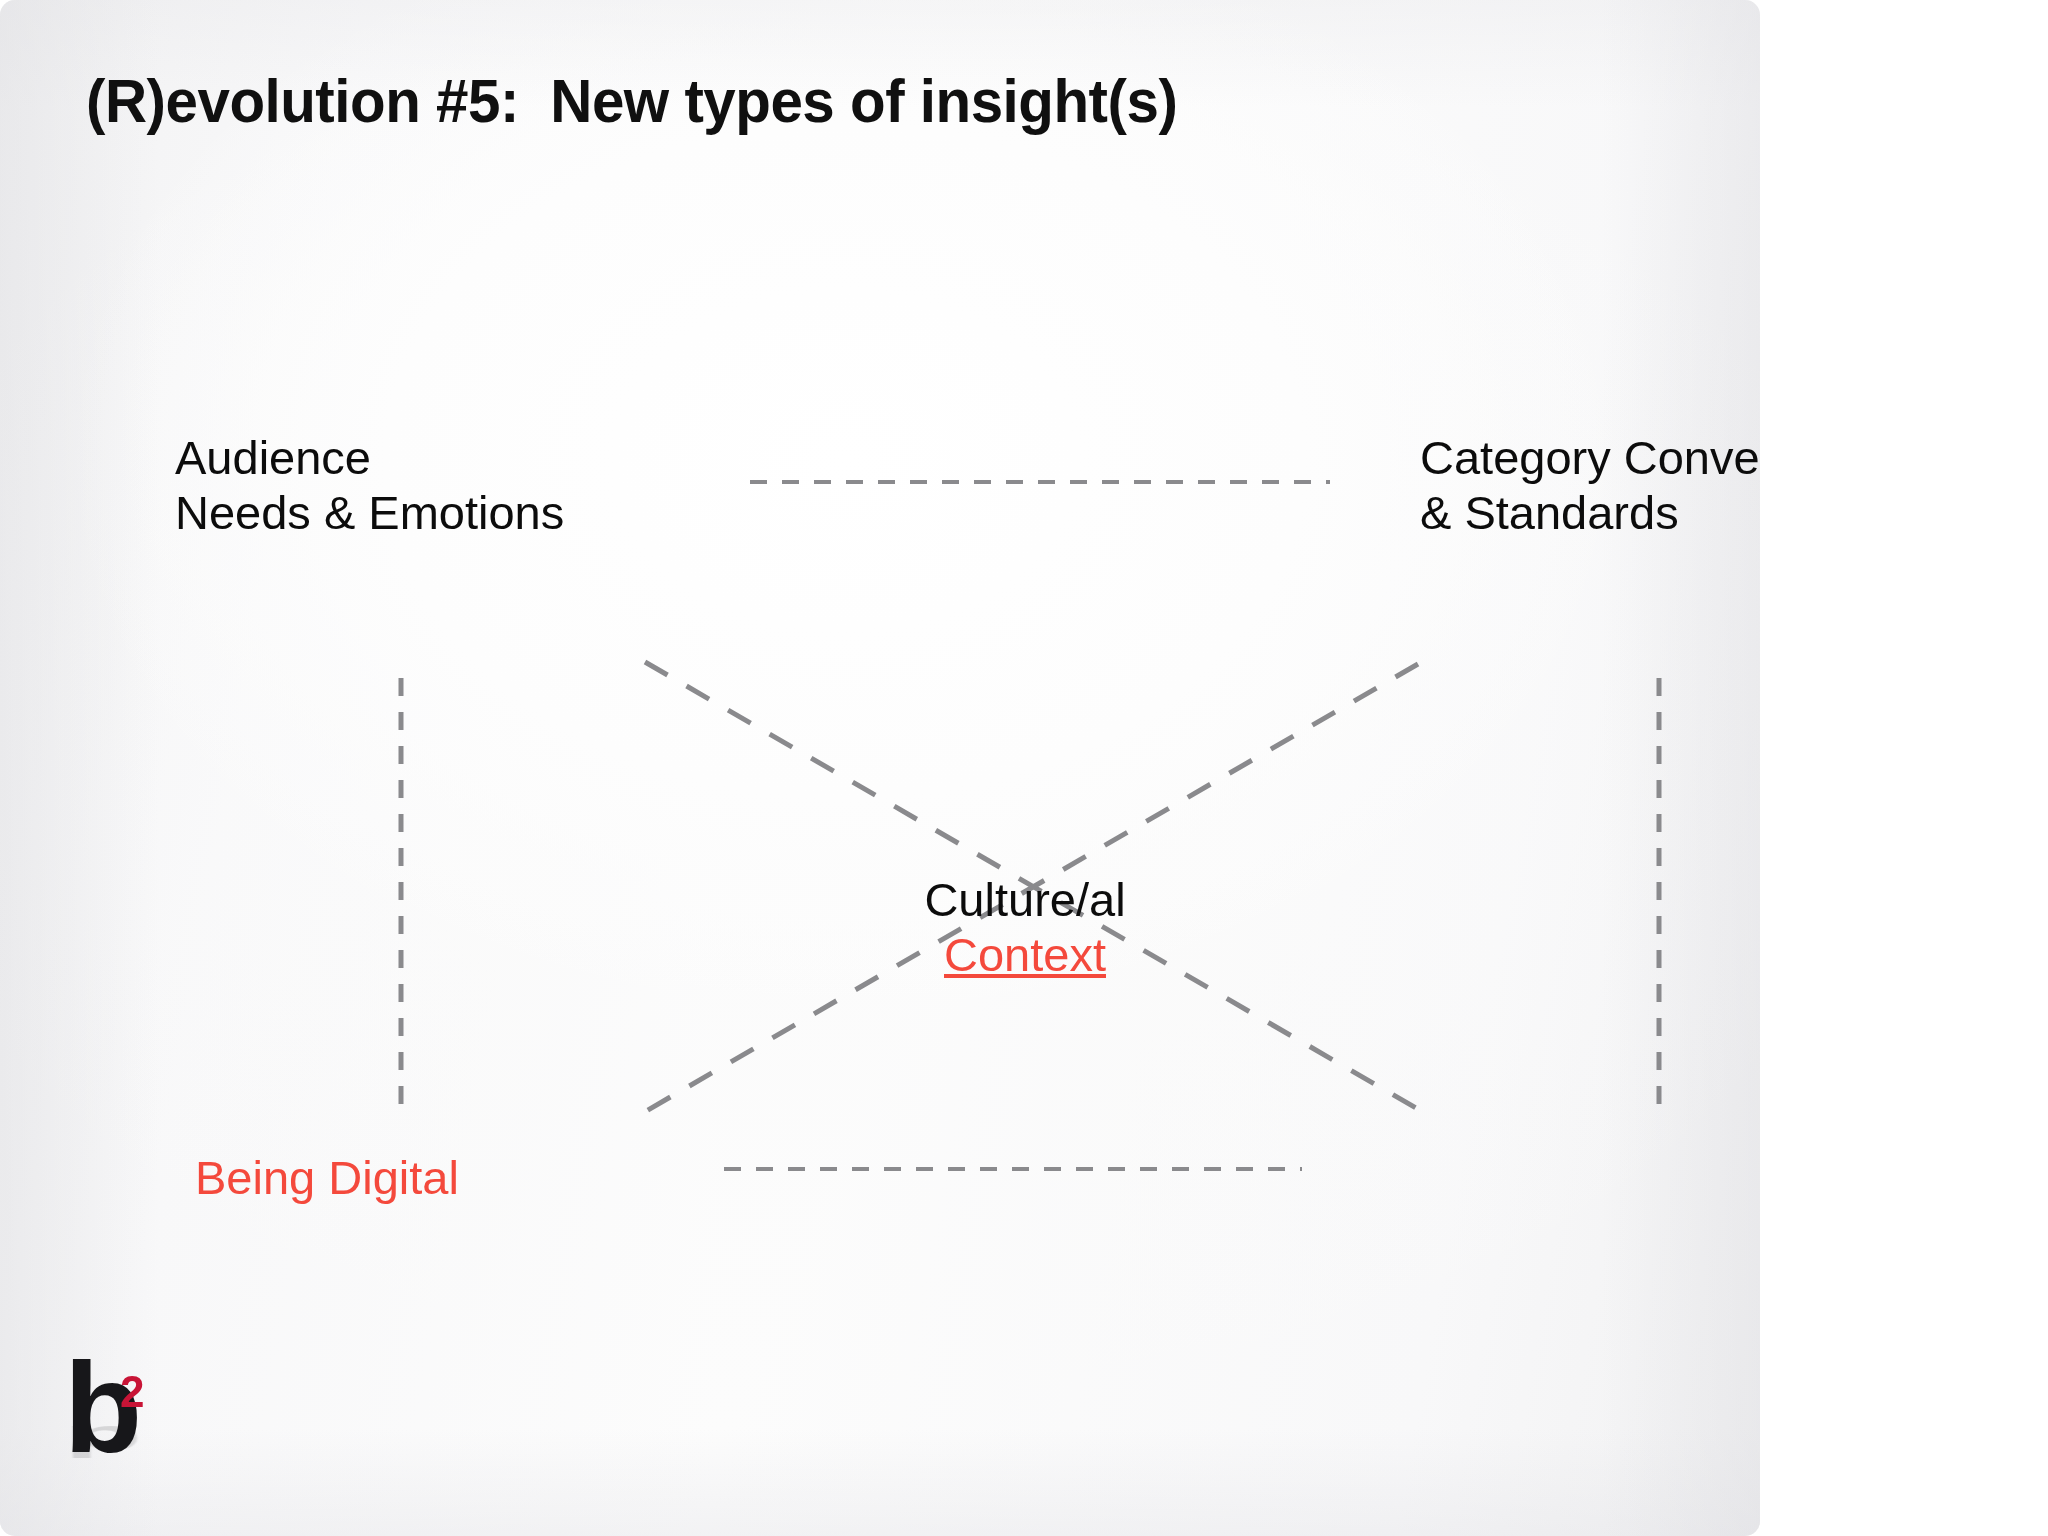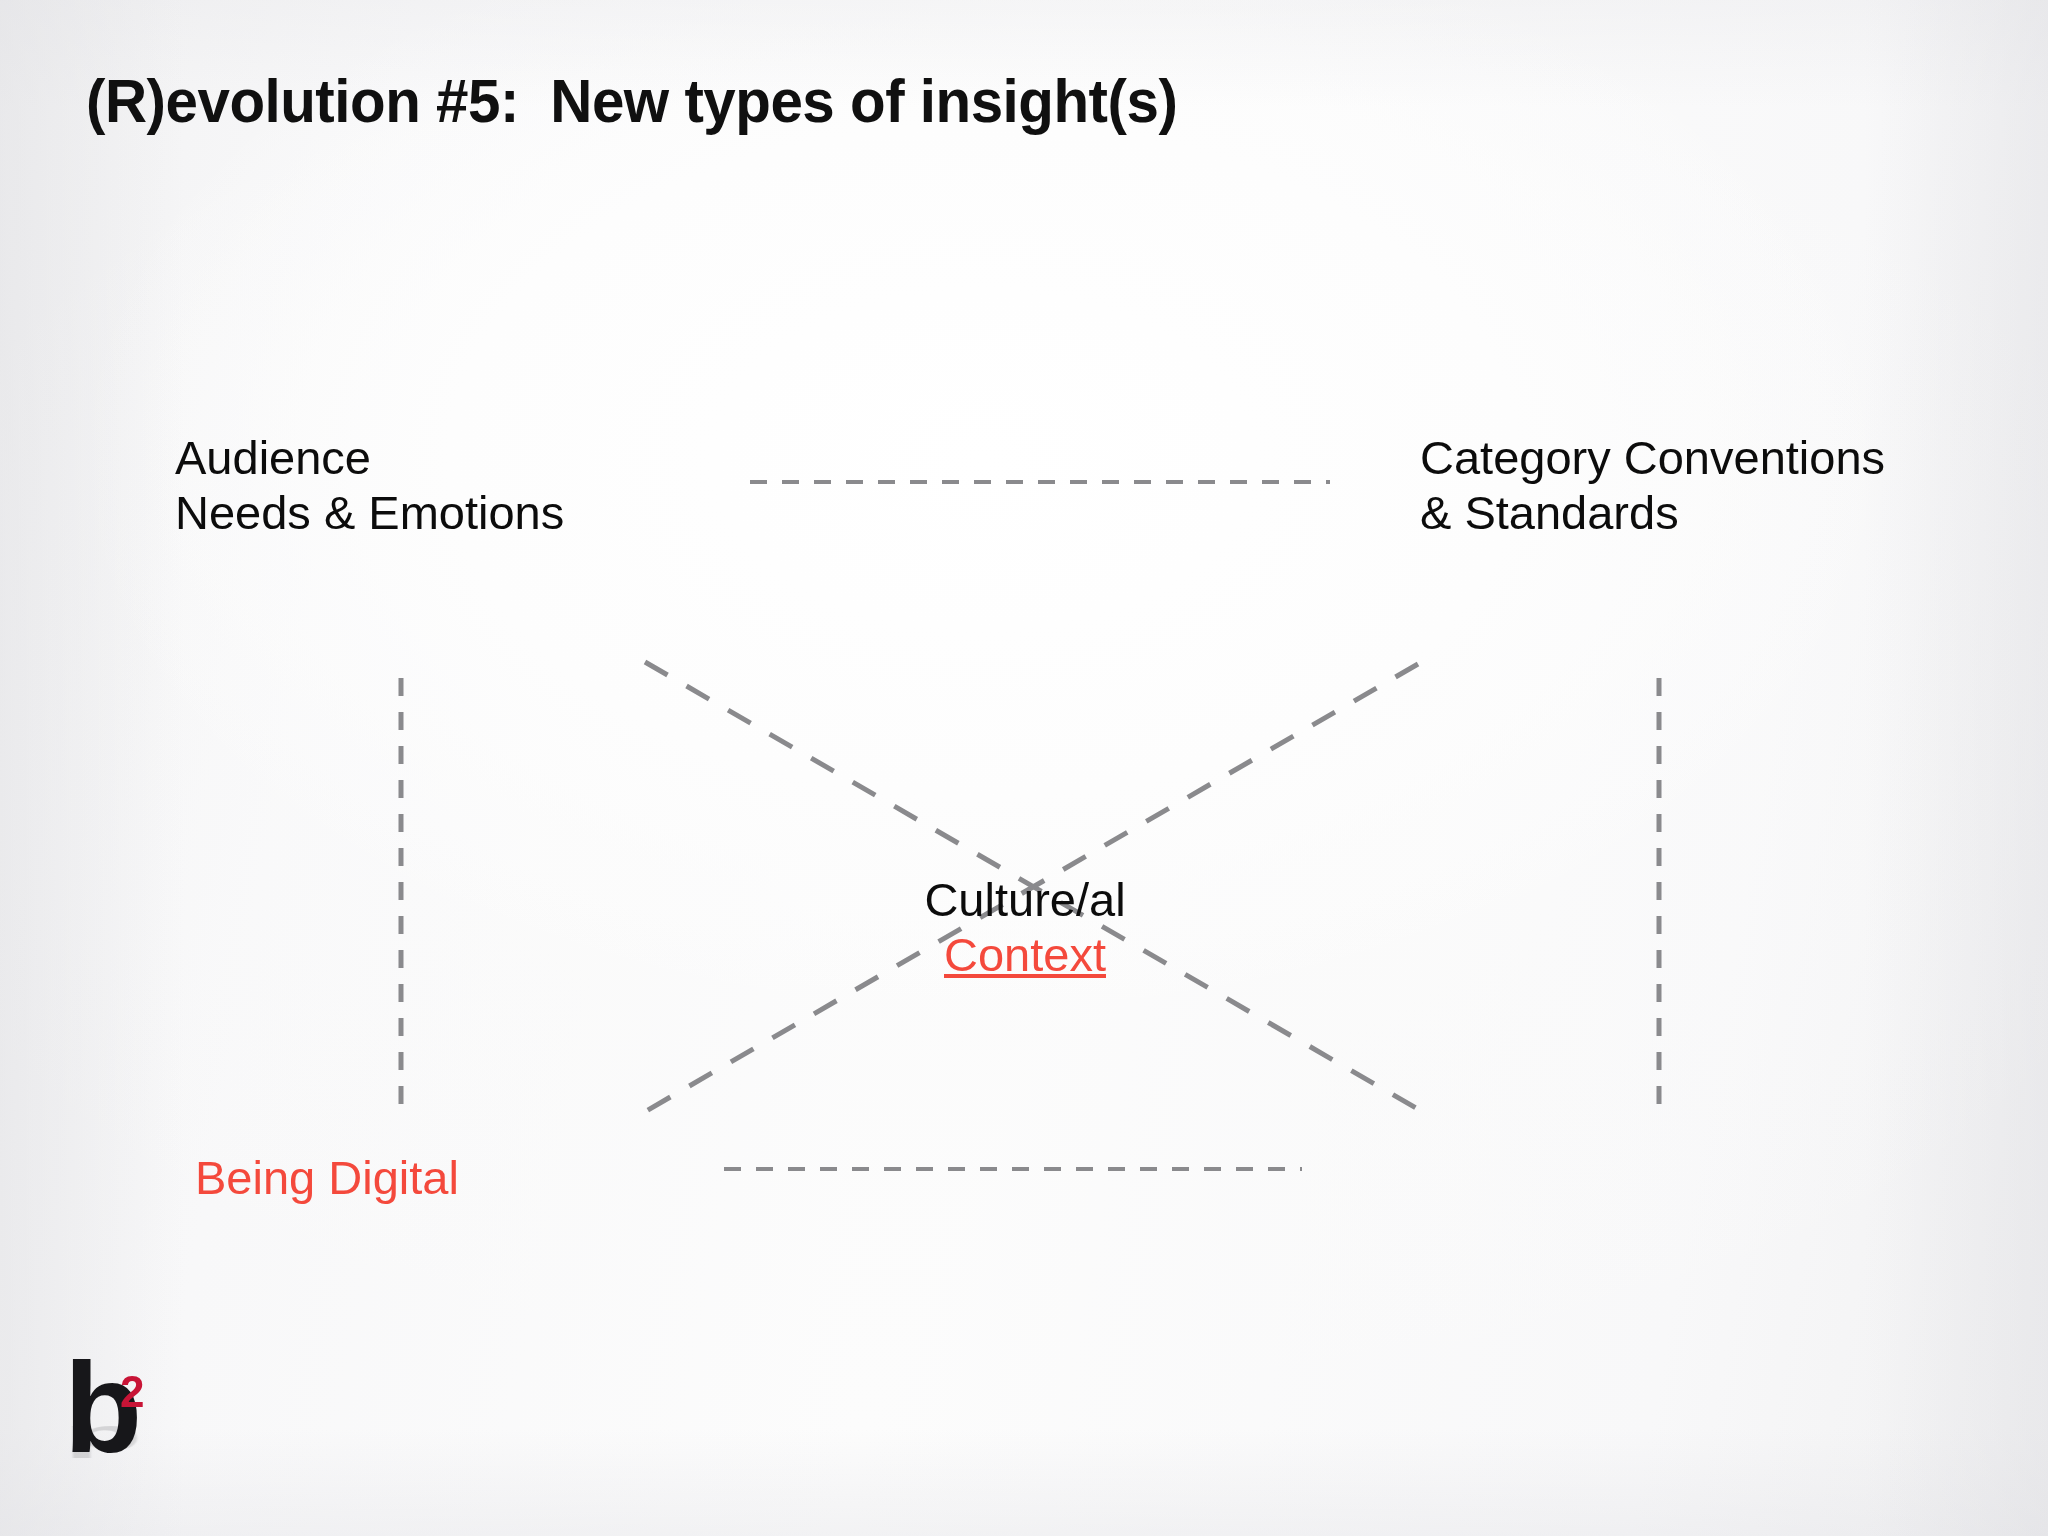--- a/index.html
+++ b/index.html
@@ -7,28 +7,29 @@
     margin: 0;
     padding: 0;
     background: #ffffff;
   }
   body {
     font-family: "Liberation Sans", sans-serif;
   }
 
   #slide {
     position: relative;
-    width: 2048px;
+    width: 1760px;
     height: 1536px;
     overflow: hidden;
     background-color: #f7f7f8;
     background-image:
       radial-gradient(ellipse 62% 52% at 48% 30%, #ffffff 0%, #fdfdfd 42%, rgba(253,253,253,0) 72%),
       radial-gradient(ellipse 85% 70% at 50% 46%, #fbfbfb 0%, rgba(248,248,249,0) 70%),
       linear-gradient(100deg, #f2f2f3 0%, #f8f8f9 18%, #fcfcfc 48%, #f8f8f9 82%, #f1f1f2 100%);
+    border-radius: 15px;
   }
 
   
   #vignette {
     position: absolute;
     inset: 0;
     pointer-events: none;
     background:
       linear-gradient(to right, rgba(225,225,228,0.55) 0%, rgba(225,225,228,0) 9%, rgba(225,225,228,0) 91%, rgba(222,222,226,0.45) 100%),
       linear-gradient(to bottom, rgba(228,228,231,0.30) 0%, rgba(228,228,231,0) 7%, rgba(228,228,231,0) 93%, rgba(226,226,230,0.38) 100%);

